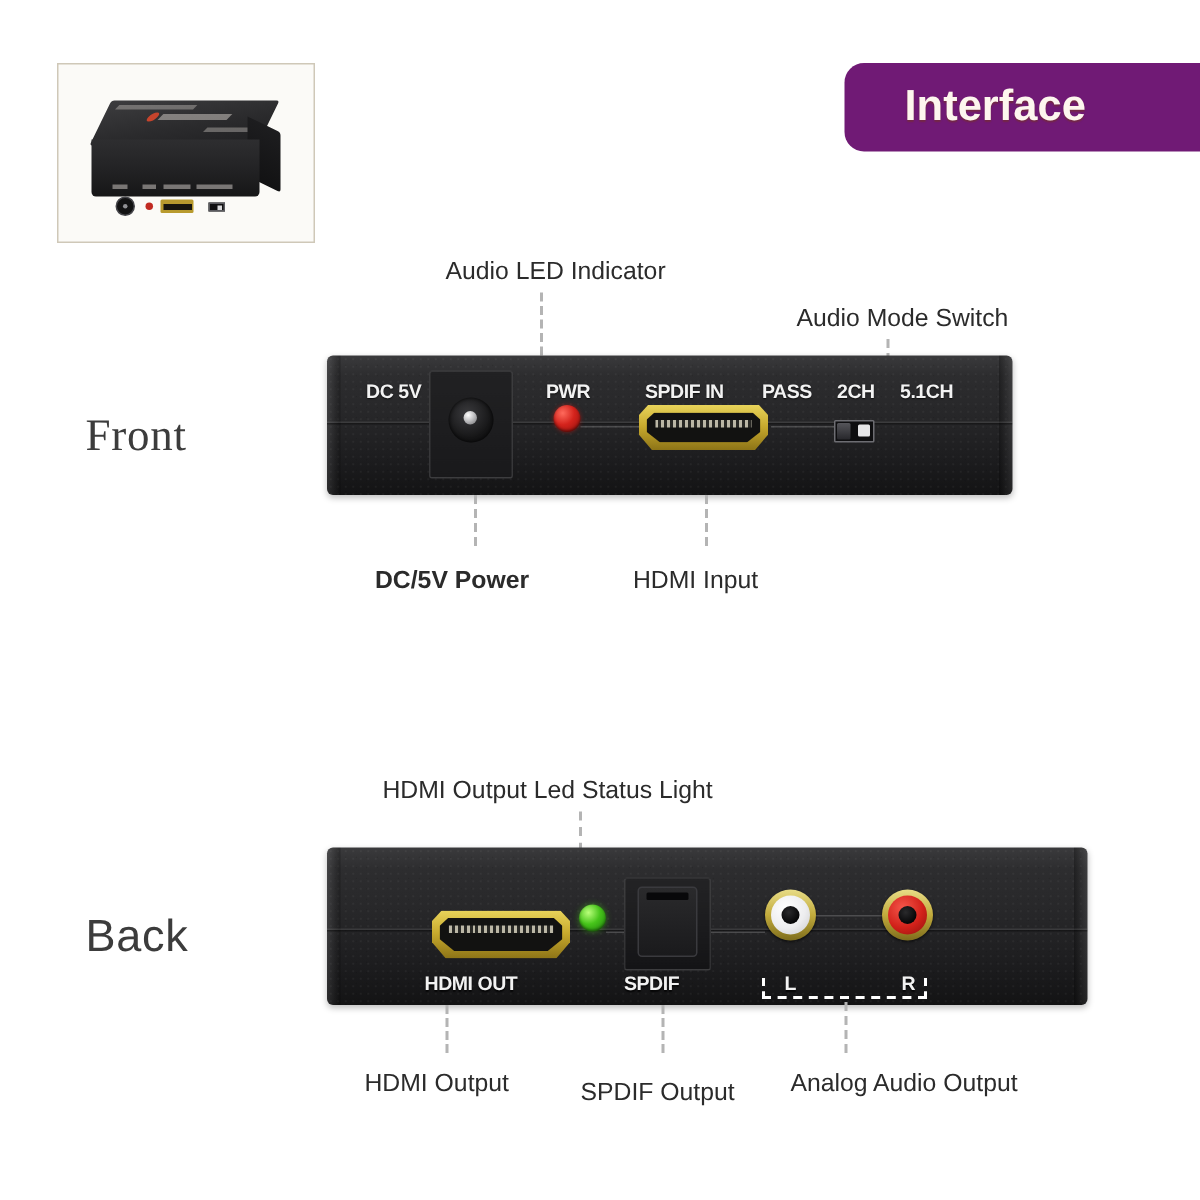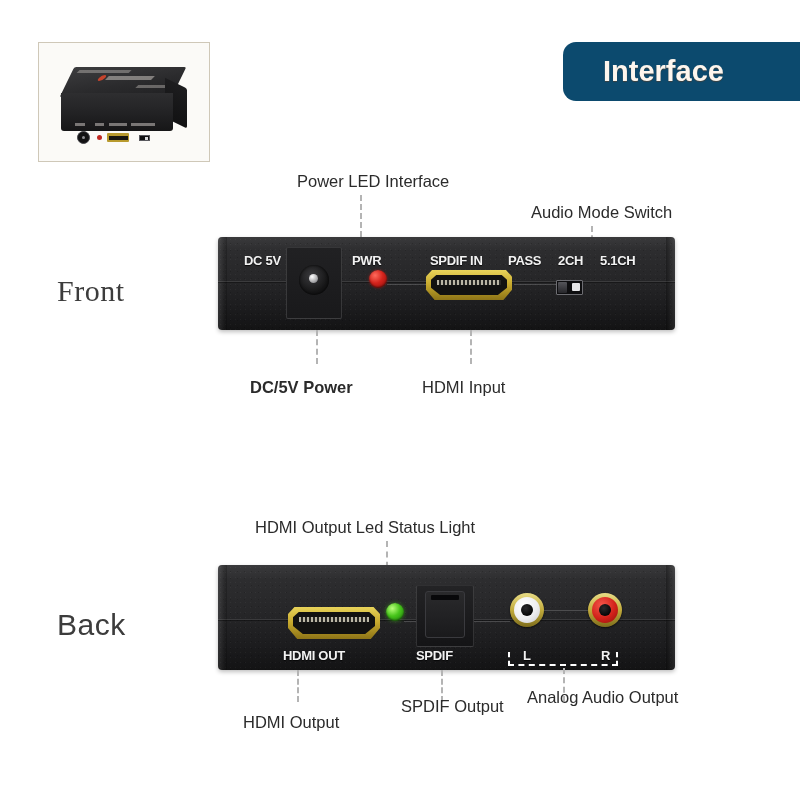--- a/index.html
+++ b/index.html
@@ -15,21 +15,21 @@
     overflow: hidden;
   }
 
   
   #interface-banner {
     position: absolute;
     left: 563px;
     top: 42px;
     width: 237px;
     height: 59px;
-    background: #0c4a6e;
+    background: #701a75;
     border-radius: 13px 0 0 13px;
     box-sizing: border-box;
   }
   #interface-banner .banner-label {
     position: absolute;
     left: 40px;
     top: 13px;
     font-size: 29px;
     font-weight: bold;
     color: #fdf6ee;
@@ -453,33 +453,33 @@
     </div>
   </div>
 </div>
 
 <div id="interface-banner">
   <span class="banner-label">Interface</span>
 </div>
 
 <div class="section-label" id="label-front">Front</div>
 
-<div class="callout" style="left:297px; top:172px;">Power LED Interface</div>
+<div class="callout" style="left:297px; top:172px;">Audio LED Indicator</div>
 <div class="callout" style="left:531px; top:203px;">Audio Mode Switch</div>
 
 <div class="leader-v" style="left:360px; top:195px; height:42px;"></div>
 <div class="leader-v" style="left:591px; top:226px; height:62px;"></div>
 
 <div class="panel" id="front-panel" style="left:218px; top:237px; width:457px; height:93px;">
   <div class="panel-edge-l"></div>
   <div class="panel-edge-r"></div>
   <div class="panel-seam" style="top:44px;"></div>
 
   <div class="silk" style="left:26px; top:16px;">DC 5V</div>
-  <div class="silk" style="left:134px; top:16px;text-align:center;">PWR</div>
+  <div class="silk" style="left:146px; top:16px;text-align:center;">PWR</div>
   <div class="silk" style="left:212px; top:16px;">SPDIF IN</div>
   <div class="silk" style="left:290px; top:16px;">PASS</div>
   <div class="silk" style="left:340px; top:16px;">2CH</div>
   <div class="silk" style="left:382px; top:16px;">5.1CH</div>
 
   <div id="dc-jack-recess"></div>
   <div id="dc-jack"></div>
   <div id="pwr-led"></div>
 
   <div class="thin-trace" style="left:169px; top:47px; width:42px;"></div>
@@ -498,21 +498,21 @@
 <div class="leader-v" style="left:470px; top:330px; height:34px;"></div>
 
 <div class="callout" style="left:250px; top:378px;font-weight:bold;">DC/5V Power</div>
 <div class="callout" style="left:422px; top:378px;text-align:center;">HDMI Input</div>
 
 <div class="section-label" id="label-back">Back</div>
 
 <div class="callout" style="left:255px; top:518px;">HDMI Output Led Status Light</div>
 <div class="leader-v" style="left:386px; top:541px; height:58px;"></div>
 
-<div class="panel" id="back-panel" style="left:218px; top:565px; width:457px; height:105px;">
+<div class="panel" id="back-panel" style="left:218px; top:565px; width:507px; height:105px;">
   <div class="panel-edge-l"></div>
   <div class="panel-edge-r"></div>
   <div class="panel-seam" style="top:54px;"></div>
 
   <div id="hdmi-out">
     <div class="hdmi-shell"></div>
     <div class="hdmi-cavity"></div>
     <div class="hdmi-pins"></div>
   </div>
 
@@ -545,14 +545,14 @@
   <div class="silk" style="left:383px; top:83px;">R</div>
 </div>
 
 <div class="leader-dash-box" style="left:508px; top:652px; width:110px; height:14px;"></div>
 
 <div class="leader-v" style="left:297px; top:670px; height:32px;"></div>
 <div class="leader-v" style="left:441px; top:670px; height:32px;"></div>
 <div class="leader-v" style="left:563px; top:668px; height:34px;"></div>
 
 <div class="callout" style="left:243px; top:713px;text-align:center;">HDMI Output</div>
-<div class="callout" style="left:387px; top:697px;margin-left:14px;">SPDIF Output</div>
-<div class="callout" style="left:527px; top:688px;">Analog Audio Output</div>
+<div class="callout" style="left:387px; top:719px;">SPDIF Output</div>
+<div class="callout" style="left:527px; top:713px;">Analog Audio Output</div>
 
 </body></html>

